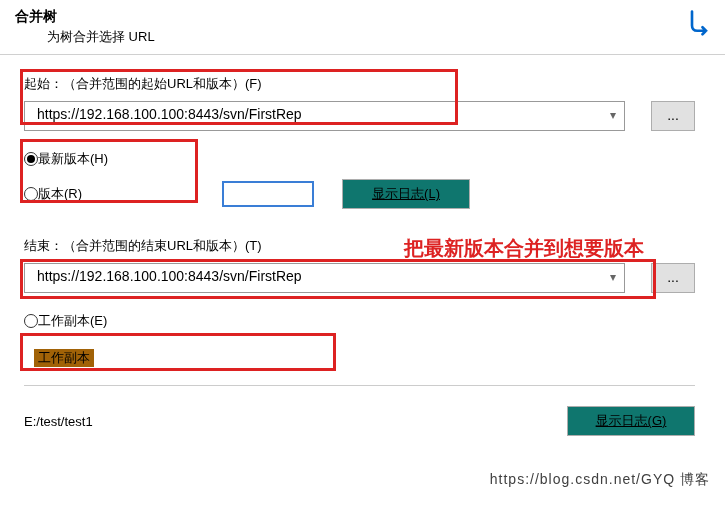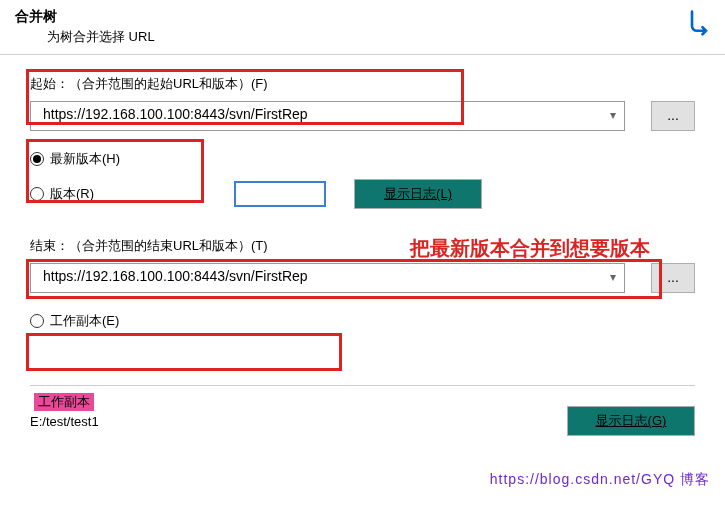--- a/index.html
+++ b/index.html
@@ -2,40 +2,40 @@
 <html><head>
   <meta charset="utf-8">
   <style>
     * { box-sizing: border-box; margin: 0; padding: 0; }
     body { font-family: "Microsoft YaHei", "SimSun", Arial, sans-serif; font-size: 13px; background: #fff; color: #000; width: 725px; height: 517px; overflow: hidden; }
     .header { padding: 8px 15px 8px 15px; border-bottom: 1px solid #d0d0d0; position: relative; }
     .header-title { font-weight: bold; font-size: 14px; margin-bottom: 2px; }
     .header-subtitle { font-size: 13px; margin-left: 32px; }
     .header-icon { position: absolute; right: 12px; top: 8px; width: 28px; height: 28px; }
     .header-icon svg { width: 100%; height: 100%; }
-    .content { padding: 20px 30px 10px 30px; }
+    .content { padding: 20px 30px 10px 24px; }
     .section { margin-bottom: 22px; position: relative; }
     .section-label { font-size: 13px; margin-bottom: 8px; display: inline-block; }
     .combo-row { display: flex; gap: 26px; align-items: center; margin-bottom: 14px; }
     .combo { flex: 1; height: 30px; border: 1px solid #999; padding: 4px 28px 4px 12px; font-size: 14px; position: relative; background: #fff; }
     .combo::after { content: "▾"; position: absolute; right: 8px; top: 6px; color: #666; font-size: 12px; }
     .btn-browse { width: 44px; height: 30px; border: 1px solid #adadad; background: #e1e1e1; font-size: 14px; text-align: center; line-height: 26px; cursor: pointer; }
-    .radio-row { display: flex; align-items: center; gap: 6px; margin-bottom: 6px; height: 28px; }
+    .radio-row { display: flex; align-items: center; margin-bottom: 6px; height: 28px; }
     .radio { width: 14px; height: 14px; border: 1px solid #333; border-radius: 50%; position: relative; display: inline-block; background: #fff; }
     .radio.checked::after { content: ""; position: absolute; width: 8px; height: 8px; background: #000; border-radius: 50%; top: 2px; left: 2px; }
     .input-small { width: 92px; height: 26px; border: 1px solid #666; padding: 2px 6px; font-size: 13px; margin-left: 120px; }
     .btn { width: 128px; height: 30px; border: 1px solid #adadad; background: #0f766e; font-size: 13px; text-align: center; line-height: 28px; cursor: pointer; text-decoration: underline; }
     .radio-rev-row { display: flex; align-items: center; gap: 20px; }
     .red-box { border: 3px solid #d22; position: absolute; pointer-events: none; z-index: 5; }
     .annotation { color: #d22; font-weight: bold; font-size: 20px; position: absolute; }
     .divider { height: 1px; background: #ccc; margin: 16px 0 4px 0; }
-    .wc-label { position: absolute; top: -8px; left: 4px; background: #ec4899; padding: 0 4px; font-size: 13px; margin-top: 44px; }
+    .wc-label { position: absolute; top: -8px; left: 10px; background: #a16207; padding: 0 4px; font-size: 13px; }
     .wc-section { position: relative; padding-top: 12px; margin-top: 12px; }
     .wc-content { display: flex; justify-content: space-between; align-items: center; margin-top: 20px; }
-    .watermark { position: absolute; right: 15px; bottom: 28px; color: #6d28d9; font-size: 14px; z-index: 0; letter-spacing: 1px; }
+    .watermark { position: absolute; right: 15px; bottom: 28px; color: #404040; font-size: 14px; z-index: 0; letter-spacing: 1px; }
   </style>
 </head>
 <body>
 
 <div class="header">
   <div class="header-title">合并树</div>
   <div class="header-subtitle">为树合并选择 URL</div>
   <div class="header-icon">
     <svg viewBox="0 0 32 32">
         <path d="M8 4 L8 20 Q8 26 14 26 L24 26 M20 22 L24 26 L20 30" stroke="#0066cc" stroke-width="3" fill="none" stroke-linecap="round"></path>

